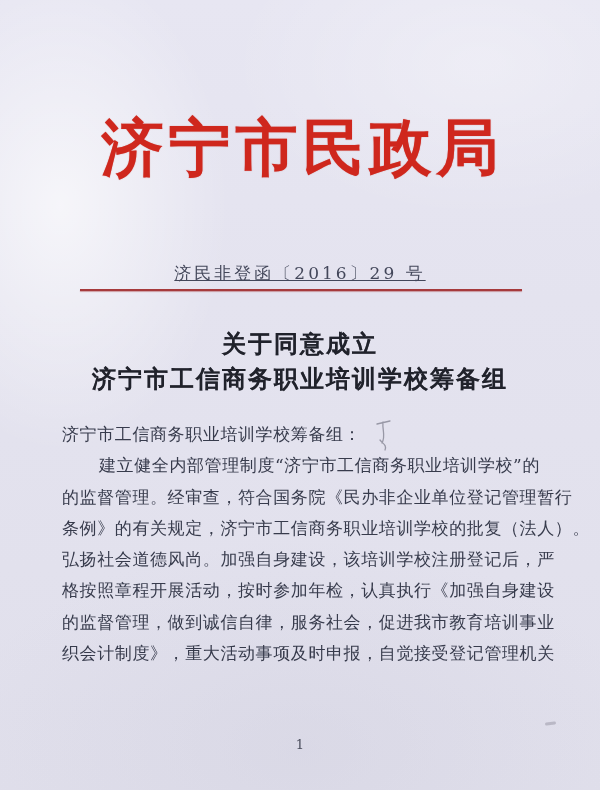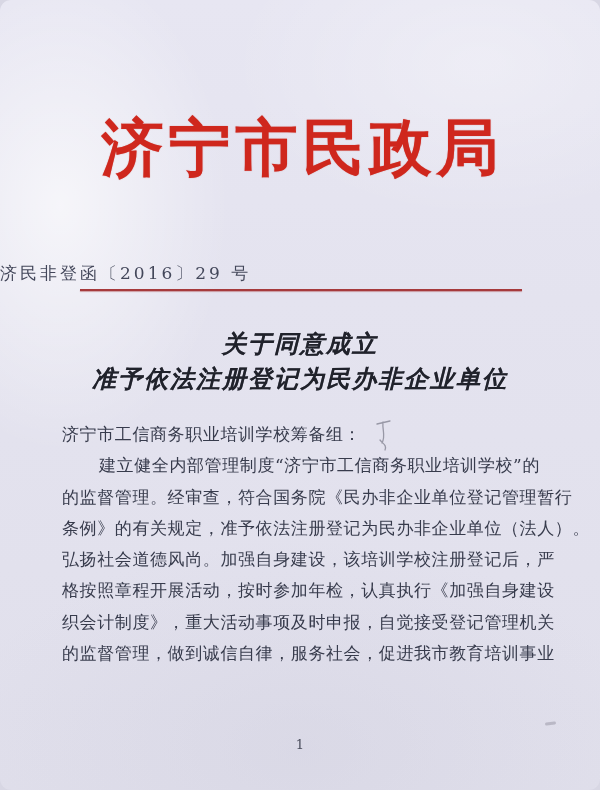--- a/index.html
+++ b/index.html
@@ -11,21 +11,20 @@
     position: relative;
     width: 600px;
     height: 790px;
     overflow: hidden;
     font-family: "DejaVu Serif", "Liberation Serif", serif;
     background:
       radial-gradient(ellipse 260px 380px at 10% 26%, rgba(255,255,255,0.65), rgba(255,255,255,0) 65%),
       radial-gradient(ellipse 420px 260px at 80% 8%, rgba(255,255,255,0.30), rgba(255,255,255,0) 60%),
       radial-gradient(ellipse 500px 300px at 50% 95%, rgba(205,204,220,0.35), rgba(205,204,220,0) 70%),
       linear-gradient(180deg, #e7e6f2 0%, #e4e3ef 38%, #e2e1ed 72%, #e0dfeb 100%);
-    border-radius: 11px;
   }
   .letterhead {
     position: absolute;
     top: 106px;
     left: 0;
     width: 100%;
     text-align: center;
     font-size: 62px;
     line-height: 84px;
     font-weight: bold;
@@ -33,24 +32,25 @@
     padding-left: 5px;
     box-sizing: border-box;
     color: #cf271d;
     text-shadow: 0 0 1px rgba(185,30,20,0.55);
   }
   .doc-number {
     position: absolute;
     top: 262px;
     left: 0;
     width: 100%;
-    text-align: left;
+    text-align: center;
     font-size: 17px;
     letter-spacing: 3px;
     color: #43475a;
+    text-decoration: underline;
   }
   .red-rule {
     position: absolute;
     top: 289px;
     left: 80px;
     width: 442px;
     height: 2px;
     background: #a63a3c;
     box-shadow: 0 1px 1px rgba(166,58,60,0.45);
   }
@@ -59,21 +59,20 @@
     top: 326px;
     left: 0;
     width: 100%;
     text-align: center;
     font-weight: bold;
     font-size: 24px;
     line-height: 35px;
     letter-spacing: 2px;
     color: #20222b;
     text-shadow: 0 0 0.5px rgba(25,27,40,0.6);
-    font-style: italic;
   }
   .body-text {
     position: absolute;
     top: 419px;
     left: 62px;
     width: 492px;
     font-size: 17px;
     line-height: 31.3px;
     letter-spacing: 0.6px;
     color: #373b4c;
@@ -118,32 +117,32 @@
 <div class="page">
 
   <div class="letterhead">济宁市民政局</div>
 
   <div class="doc-number">济民非登函〔2016〕29 号</div>
 
   <div class="red-rule"></div>
 
   <div class="title">
     <div>关于同意成立</div>
-    <div>准予依法注册登记为民办非企业单位</div>
+    <div>济宁市工信商务职业培训学校筹备组</div>
   </div>
 
   <div class="body-text">
     <p>济宁市工信商务职业培训学校筹备组：</p>
     <p class="indent">建立健全内部管理制度“济宁市工信商务职业培训学校”的</p>
     <p>的监督管理。经审查，符合国务院《民办非企业单位登记管理暂行</p>
-    <p>条例》的有关规定，准予依法注册登记为民办非企业单位（法人）。</p>
+    <p>条例》的有关规定，济宁市工信商务职业培训学校的批复（法人）。</p>
     <p>弘扬社会道德风尚。加强自身建设，该培训学校注册登记后，严</p>
     <p>格按照章程开展活动，按时参加年检，认真执行《加强自身建设</p>
+    <p>的监督管理，做到诚信自律，服务社会，促进我市教育培训事业</p>
     <p>织会计制度》，重大活动事项及时申报，自觉接受登记管理机关</p>
-    <p>的监督管理，做到诚信自律，服务社会，促进我市教育培训事业</p>
   </div>
 
   <svg class="pen-mark" width="24" height="40" viewBox="0 0 24 40">
     <path d="M3,6 L16,3 M9,4 C8,12 12,18 8,25 M6,22 C9,26 13,27 11,32" fill="none" stroke="#80808f" stroke-width="1.3" stroke-linecap="round"></path>
   </svg>
 
   <div class="smudge"></div>
 
   <div class="page-number">1</div>
 

